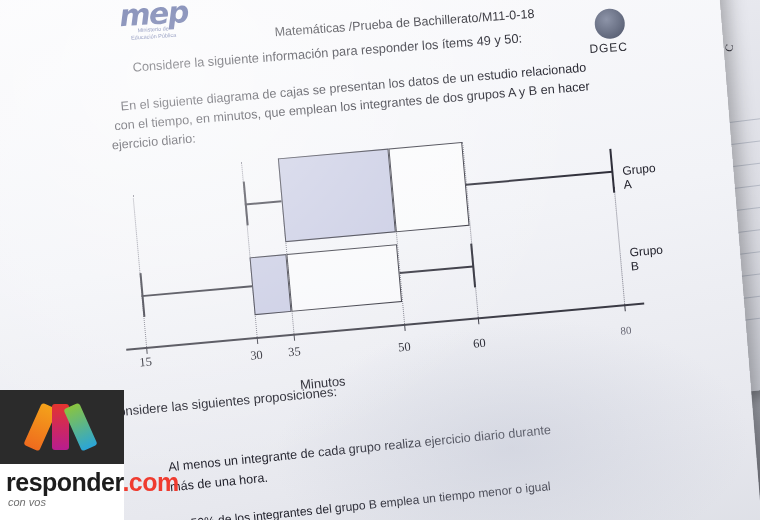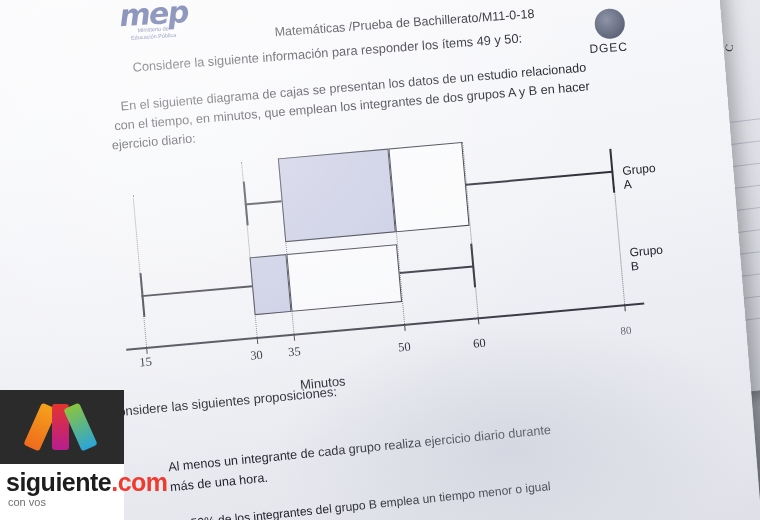--- a/index.html
+++ b/index.html
@@ -352,20 +352,21 @@
     font-weight: bold;
     color: #1d1d1d;
     letter-spacing: -0.5px;
   }
   .tele-word .dotcom { color: #ef3b2f; }
   .tele-sub {
     position: absolute;
     left: 8px;
     top: 106px;
     font-size: 11px;
+    font-style: italic;
     color: #6f6f6f;
   }
 </style>
 </head>
 <body>
 
 <div id="stage">
 
   <div class="bg-surface"></div>
   <div class="bg-shadow-left"></div>
@@ -465,17 +466,17 @@
   </div>
 
   <div class="tele">
     <div class="tele-top">
       <div class="tele-x">
         <span class="tx1"></span>
         <span class="tx2"></span>
         <span class="tx3"></span>
       </div>
     </div>
-    <div class="tele-word"><span>siguiente</span><span class="dotcom">.com</span></div>
+    <div class="tele-word"><span>responder</span><span class="dotcom">.com</span></div>
     <div class="tele-sub">con vos</div>
   </div>
 
 </div>
 
 </body></html>

